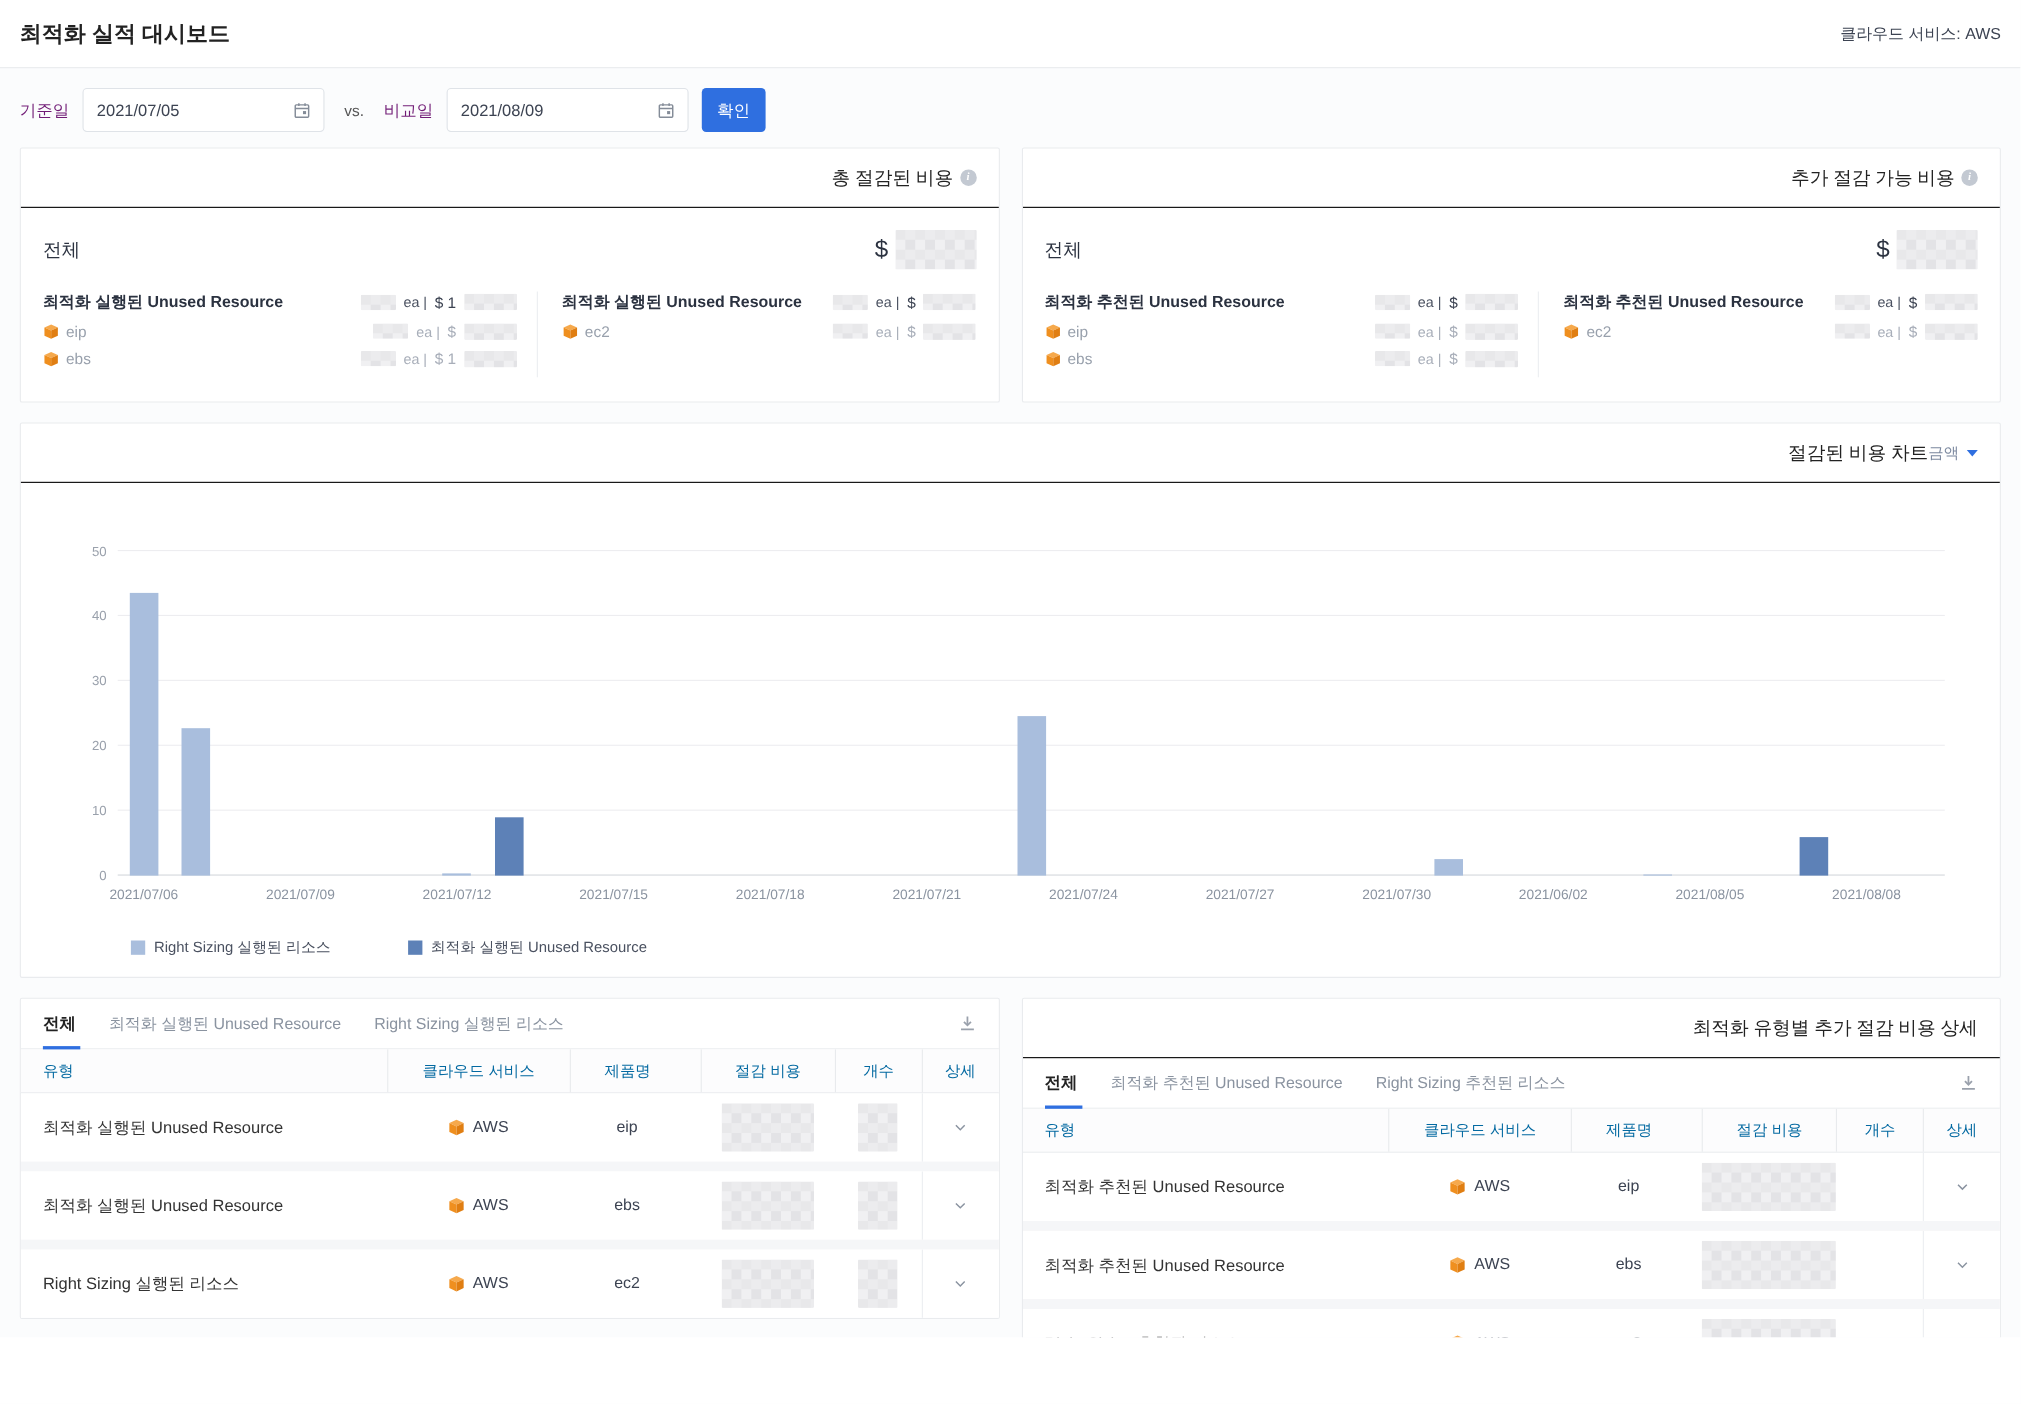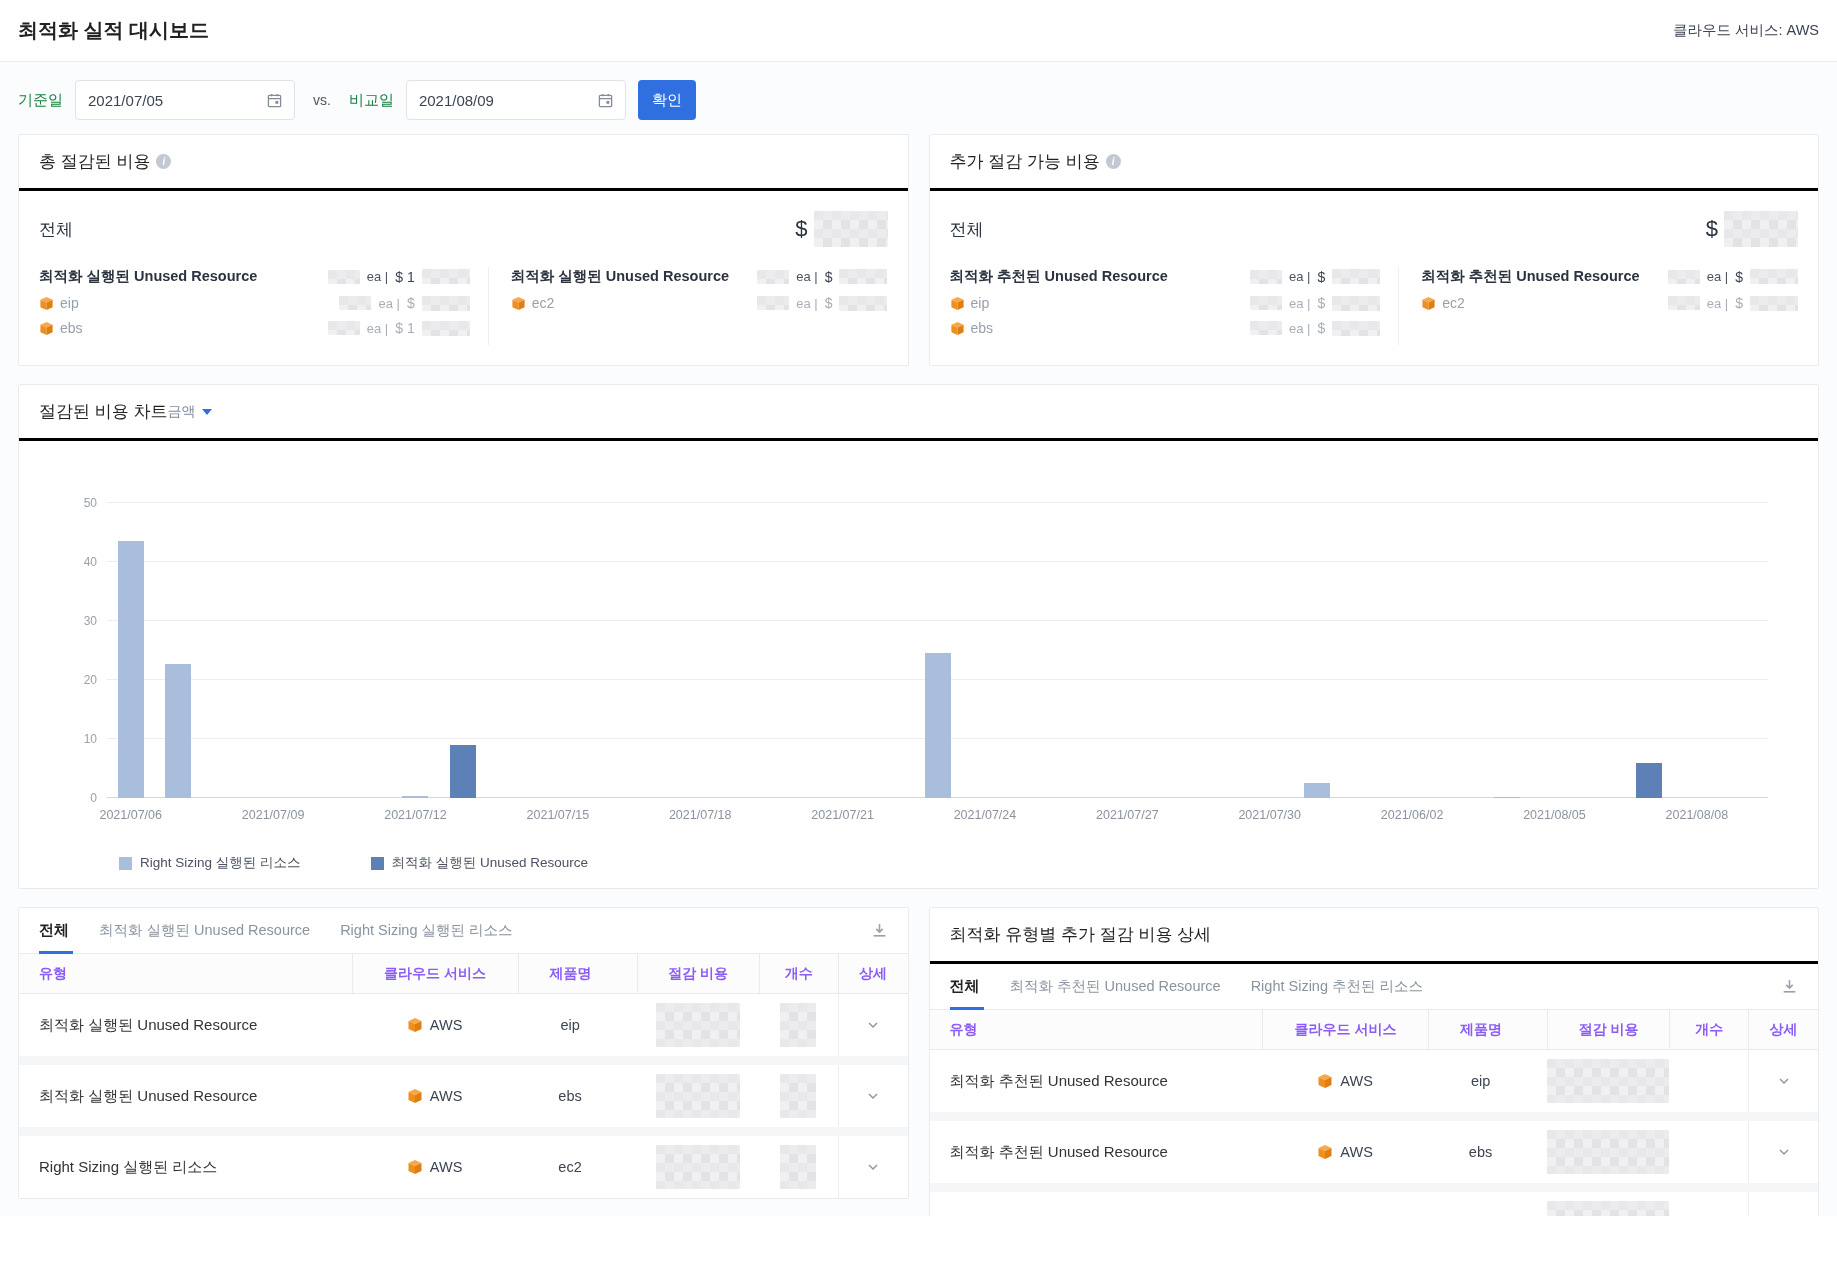--- a/index.html
+++ b/index.html
@@ -6,29 +6,29 @@
   .page{width:1837px;height:1216px;background:#fbfcfd;font-family:"Liberation Sans","DejaVu Sans",sans-serif;color:#333;overflow:hidden;box-sizing:border-box;}
   *,*:before,*:after{box-sizing:border-box;}
 
   
   .topbar{height:62px;background:#fff;border-bottom:1px solid #e9ebee;display:flex;align-items:center;justify-content:space-between;padding:0 18px;}
   .page-title{font-size:20px;font-weight:700;color:#222;}
   .cloud-service{font-size:14.5px;color:#3c4352;}
 
   
   .filters{display:flex;align-items:center;padding:18px 18px 14px 18px;gap:12px;}
-  .filter-label{font-size:15px;color:#15803d;}
+  .filter-label{font-size:15px;color:#701a75;}
   .date-input{width:220px;height:40px;background:#fff;border:1px solid #dfe3e8;border-radius:4px;display:flex;align-items:center;justify-content:space-between;padding:0 12px;font-size:15px;color:#3c4352;}
   .vs{font-size:14px;color:#555;margin:0 6px;}
   .btn-primary{height:40px;min-width:56px;padding:0 14px;background:#2f6fe0;border:none;border-radius:4px;color:#fff;font-size:15px;cursor:pointer;font-family:inherit;}
 
   
   .row-wrap{display:flex;gap:20px;padding:0 18px;}
   .card{background:#fff;border:1px solid #e9ebee;border-radius:2px;}
-  .card-head{display:flex;align-items:center;justify-content:flex-start;padding:15px 20px;border-bottom:3px solid #000000;}
+  .card-head{display:flex;align-items:center;justify-content:flex-end;padding:15px 20px;border-bottom:1px solid #000000;font-family:Liberation Serif, serif;}
   .card-title{font-size:17px;font-weight:500;color:#222;display:flex;align-items:center;}
   .info-icon{display:inline-block;width:15px;height:15px;border-radius:50%;background:#c3c9d2;color:#fff;font-size:10px;line-height:15px;text-align:center;margin-left:6px;font-style:italic;font-weight:700;}
 
   
   .summary-card{flex:1;height:232px;}
   .summary-body{padding:16px 20px 0 20px;}
   .total-row{display:flex;align-items:center;justify-content:space-between;margin:4px 0 20px 0;}
   .total-label{font-size:17px;color:#2b3240;}
   .total-amount{display:flex;align-items:center;}
   .currency{font-size:22px;color:#2b3240;margin-right:6px;}
@@ -70,21 +70,21 @@
 
   
   .tables-wrap{margin-top:18px;}
   .table-card{flex:1;align-self:flex-start;}
   .tabs{display:flex;align-items:center;gap:30px;padding:0 20px;height:46px;border-bottom:1px solid #e9ebee;}
   .tab{position:relative;height:100%;display:flex;align-items:center;font-size:14.5px;color:#8a93a0;cursor:pointer;}
   .tab.active{color:#222;font-weight:700;font-size:15px;}
   .tab .tab-underline{position:absolute;bottom:-1px;left:0;width:34px;height:3px;background:#2f6fe0;}
   .dl{margin-left:auto;cursor:pointer;display:flex;align-items:center;}
   .thead{display:flex;height:40px;background:#fcfcfd;border-bottom:1px solid #e8eaed;}
-  .th{display:flex;align-items:center;justify-content:center;font-size:14px;font-weight:700;color:#8b5cf6;border-left:1px solid #e8eaed;}
+  .th{display:flex;align-items:center;justify-content:center;font-size:14px;font-weight:400;color:#0369a1;border-left:1px solid #e8eaed;}
   .th:first-child{border-left:none;justify-content:flex-start;padding-left:20px;}
   .trow{display:flex;height:62px;background:#fff;align-items:stretch;}
   .td{display:flex;align-items:center;justify-content:center;font-size:14.5px;color:#3c4352;}
   .td:first-child{justify-content:flex-start;padding-left:20px;font-size:15px;color:#333;}
   .td.detail-cell{border-left:1px solid #eceef1;cursor:pointer;}
   .row-gap{height:9px;background:#f5f6f8;}
   .c-type{width:38%;}
   .c-cloud{width:19%;}
   .c-prod{width:12%;}
   .c-cost{width:14%;margin-left:14px;}

